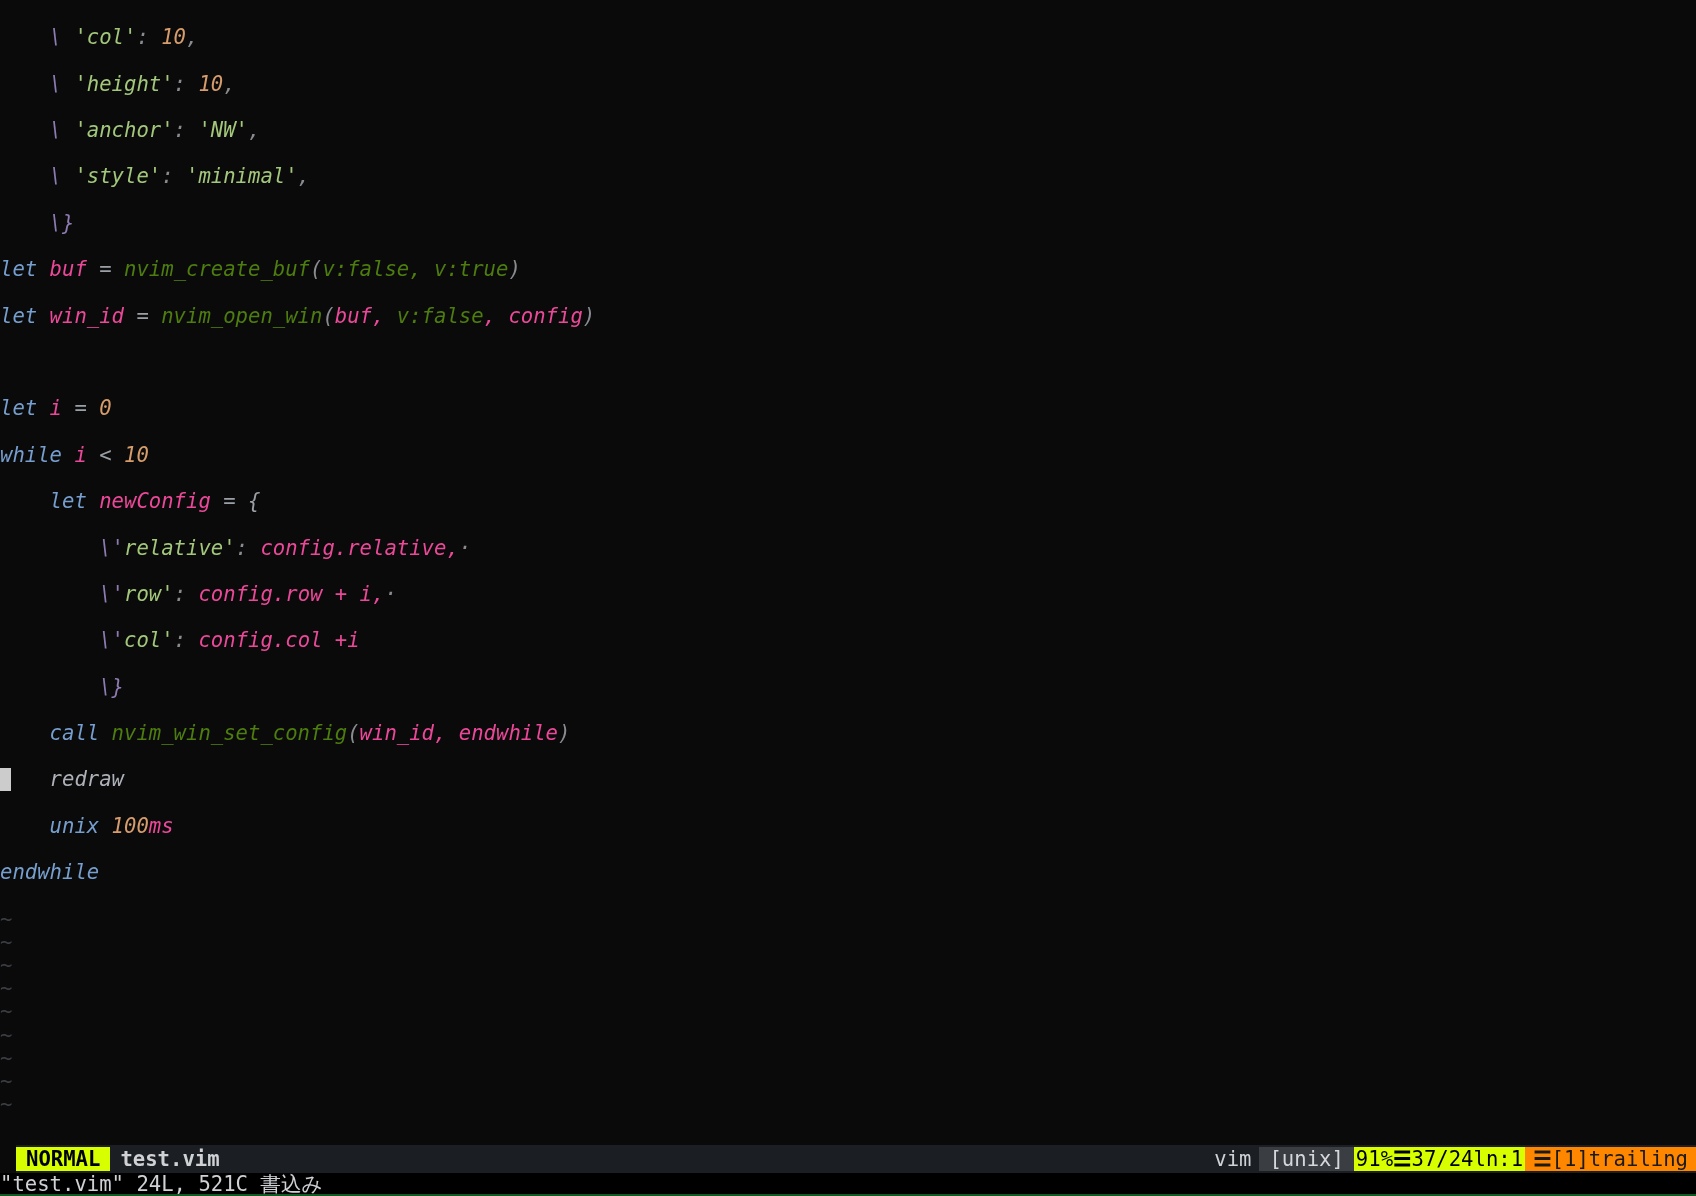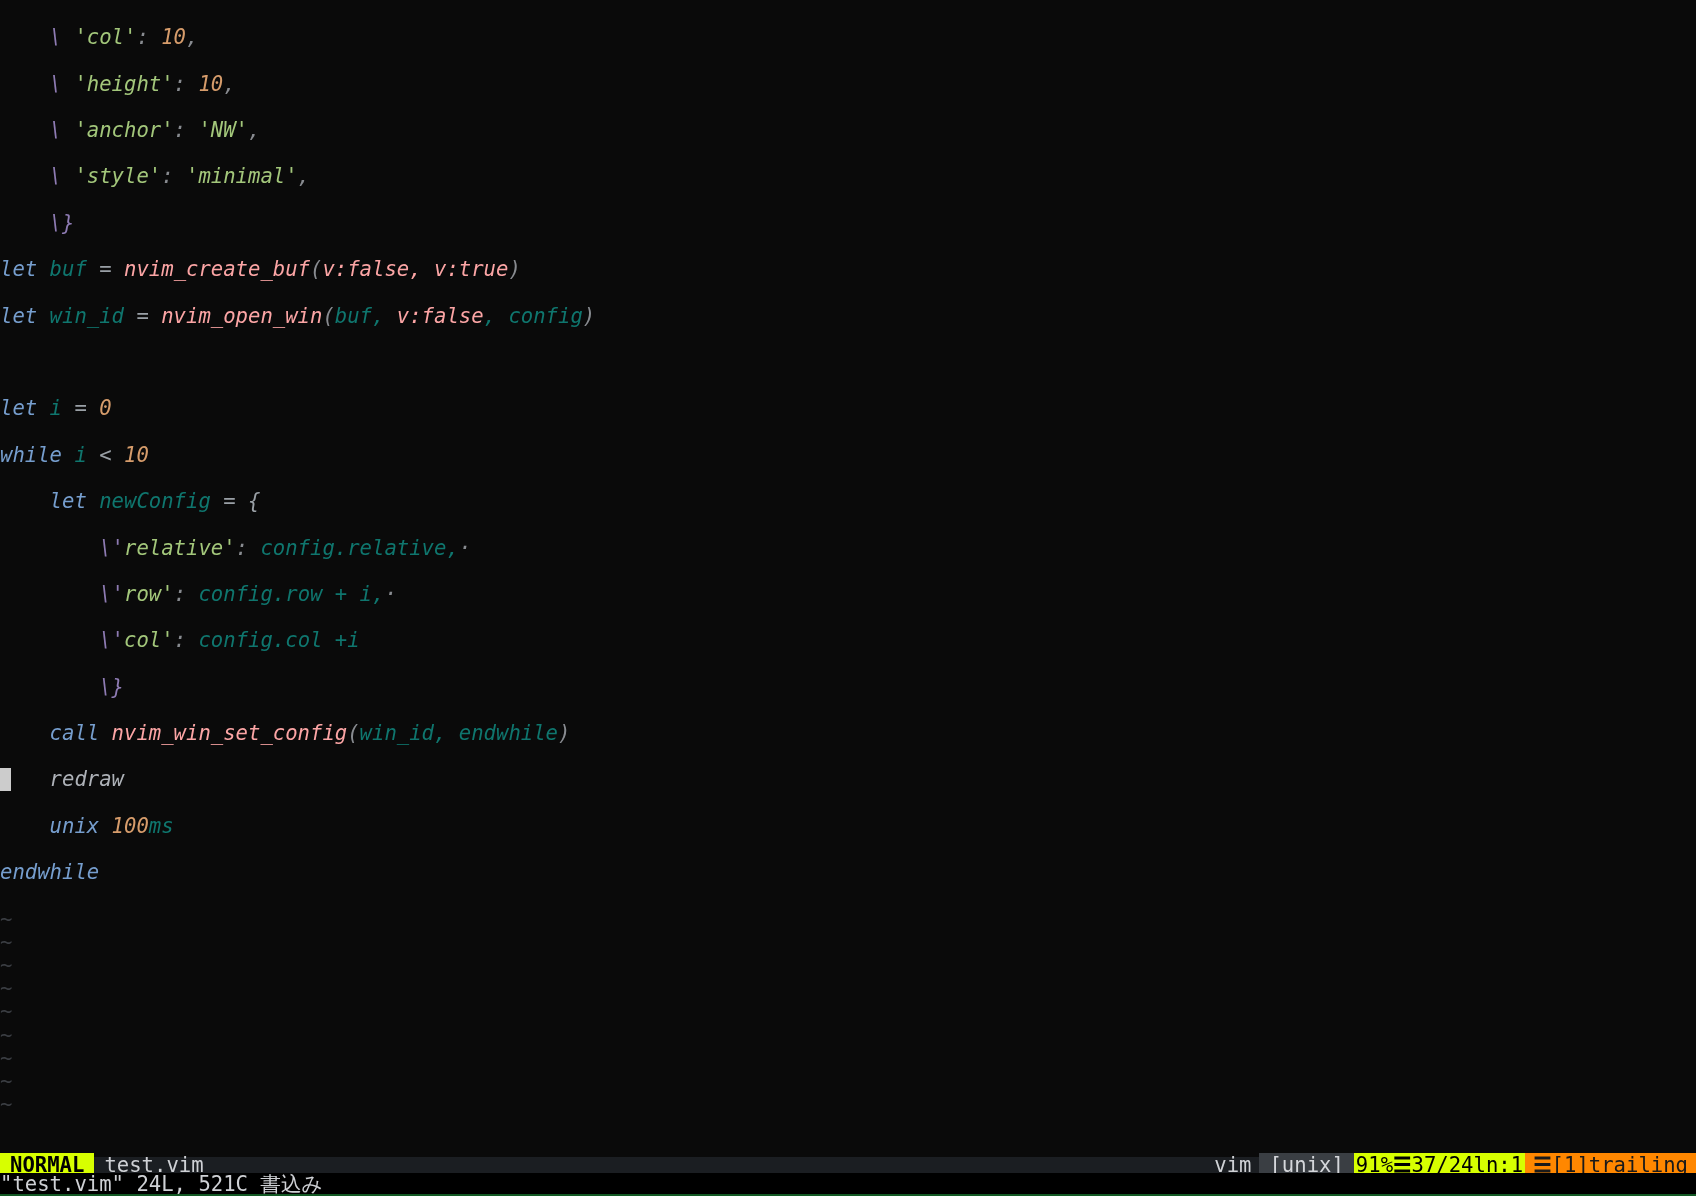--- a/index.html
+++ b/index.html
@@ -24,53 +24,53 @@
   .cursor-block {
     display: inline-block;
     width: 11px; height: 23px;
     background: #cccccc;
     vertical-align: top;
     position: absolute;
     left: 0; top: 0;
   }
   .tilde { color: #3a3d42; }
   .c-keyword   { color: #769ece; }   
-  .c-ident     { color: #0f766e; }
+  .c-ident     { color: #ec4899; }
   .c-str       { color: #a3c77b; }   
   .c-num       { color: #d69c6b; }   
-  .c-special   { color: #fca5a5; }   
+  .c-special   { color: #4d7c0f; }   
   .c-punc      { color: #888b90; }
   .c-esc       { color: #8e7bb3; }   
   .c-op        { color: #9aa0a6; }
   .c-dim       { color: #aeb2b8; }
 
   
   .statusline {
     position: absolute;
-    left: 0; right: 0;
+    left: 16px; right: 0;
     bottom: 23px;
-    height: 16px;
+    height: 28px;
     background: #1b1e22;
     display: flex;
     align-items: center;
     font-size: 20.6px;
     line-height: 24px;
   }
   .cmdline {
     position: absolute;
     left: 0; right: 0; bottom: 0;
     height: 23px;
     background: #000;
     color: #cfd1d5;
     white-space: pre;
     line-height: 23px;
   }
   .seg { display: inline-flex; align-items: center; height: 24px; padding: 0 8px; }
   .seg-mode { background: #d7ff00; color: #000; font-weight: bold; padding: 0 10px; }
-  .seg-file { color: #cfd1d5; padding-left: 10px; }
+  .seg-file { color: #cfd1d5; padding-left: 10px; font-weight: bold; }
   .spacer { flex: 1; }
   .seg-ft   { color: #cfd1d5; }
   .seg-enc  { background: #3a3e43; color: #d5d7db; padding: 0 10px; }
   .seg-pos  { background: #d7ff00; color: #000; font-weight: 500; padding: 0 2px; }
   .seg-warn { background: #ff8700; color: #1a1a1a; padding: 0 8px; }
   .glyph { font-weight: bold; }
   .bottom-rule {
     position: absolute;
     left: 0; right: 0; bottom: 0;
     height: 2px;

